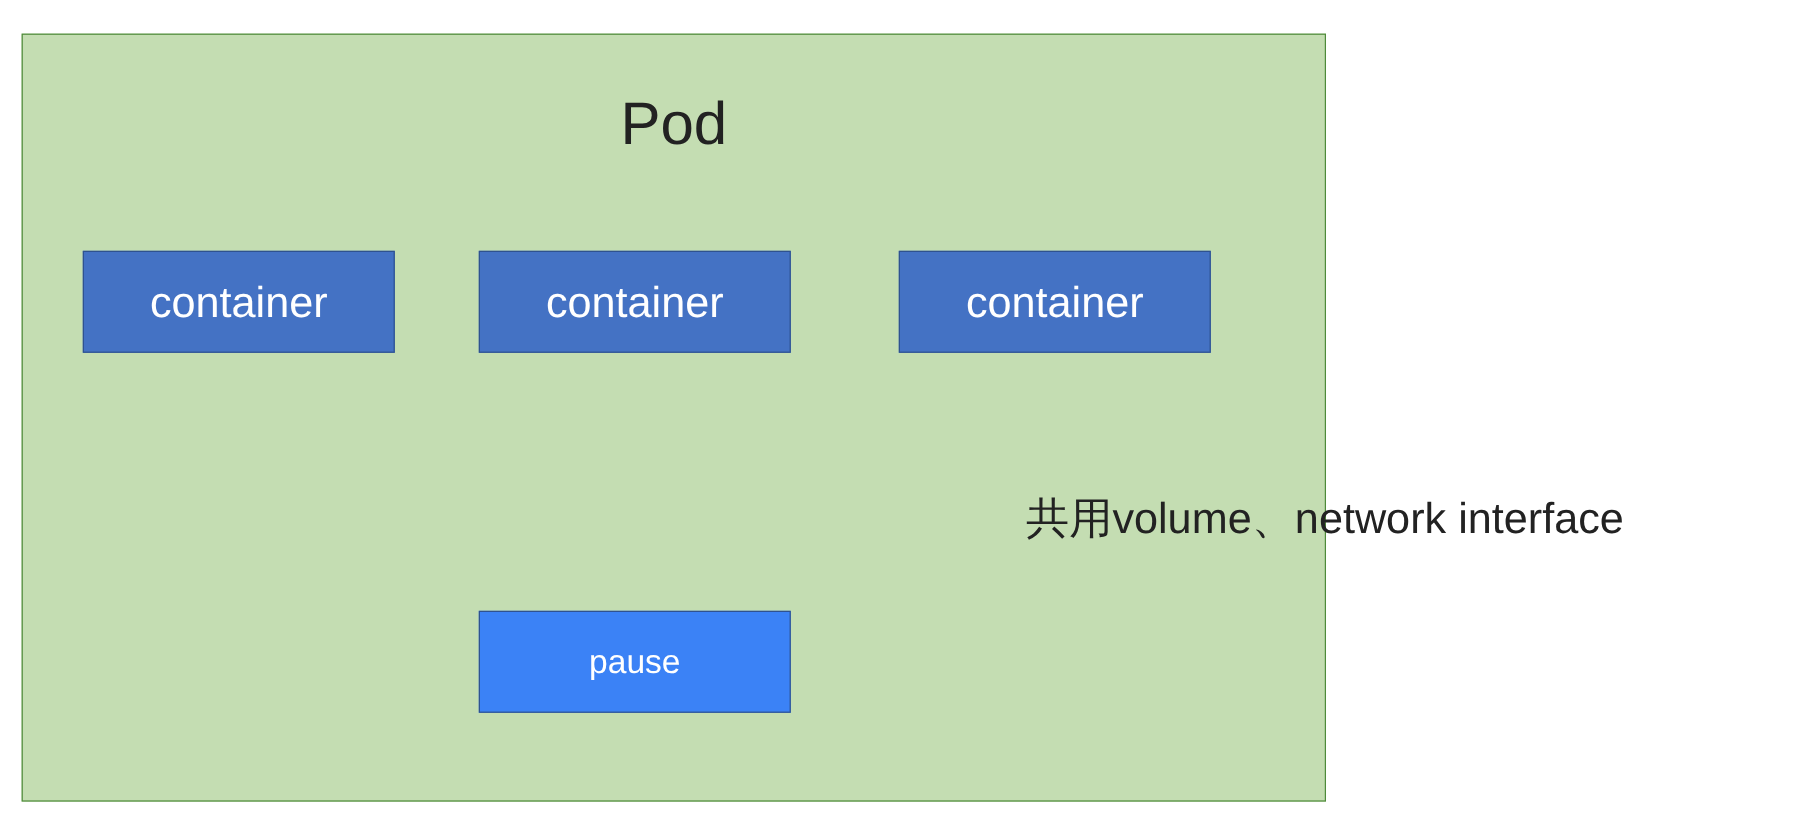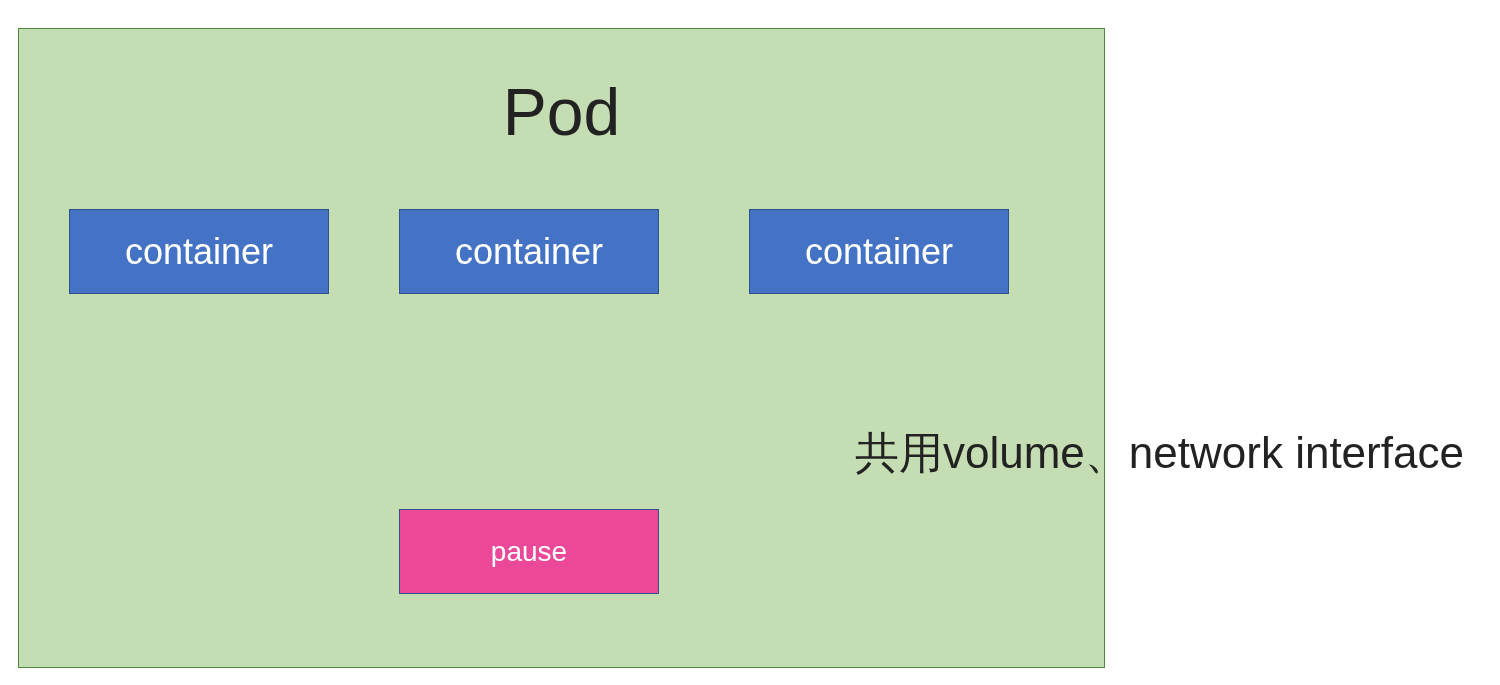--- a/index.html
+++ b/index.html
@@ -18,21 +18,21 @@
     height: 640px;
     background: #c4ddb2;
     border: 1px solid #4e8a3a;
   }
   .pod-title {
     position: absolute;
     left: 0;
     right: 0;
     top: 45px;
     text-align: center;
-    font-size: 66px;
+    font-size: 50px;
     color: #222;
     font-weight: 400;
   }
   .container-box {
     position: absolute;
     width: 260px;
     height: 85px;
     background: #4472c4;
     border: 1px solid #2f528f;
     color: #ffffff;
@@ -44,34 +44,34 @@
   }
   .c1 { left: 50px;  top: 180px; }
   .c2 { left: 380px; top: 180px; }
   .c3 { left: 730px; top: 180px; }
   .pause-box {
     position: absolute;
     left: 380px;
     top: 480px;
     width: 260px;
     height: 85px;
-    background: #ec4899;
+    background: #3b82f6;
     border: 1px solid #2f528f;
     color: #ffffff;
     font-size: 28px;
     display: flex;
     align-items: center;
     justify-content: center;
     font-weight: 400;
   }
   .caption {
     position: absolute;
     left: 855px;
-    top: 424px;
-    font-size: 44px;
+    top: 408px;
+    font-size: 36px;
     color: #222;
     font-weight: 400;
     white-space: nowrap;
   }
 </style>
 </head>
 <body>
 
 <div class="pod-box">
   <div class="pod-title">Pod</div>

